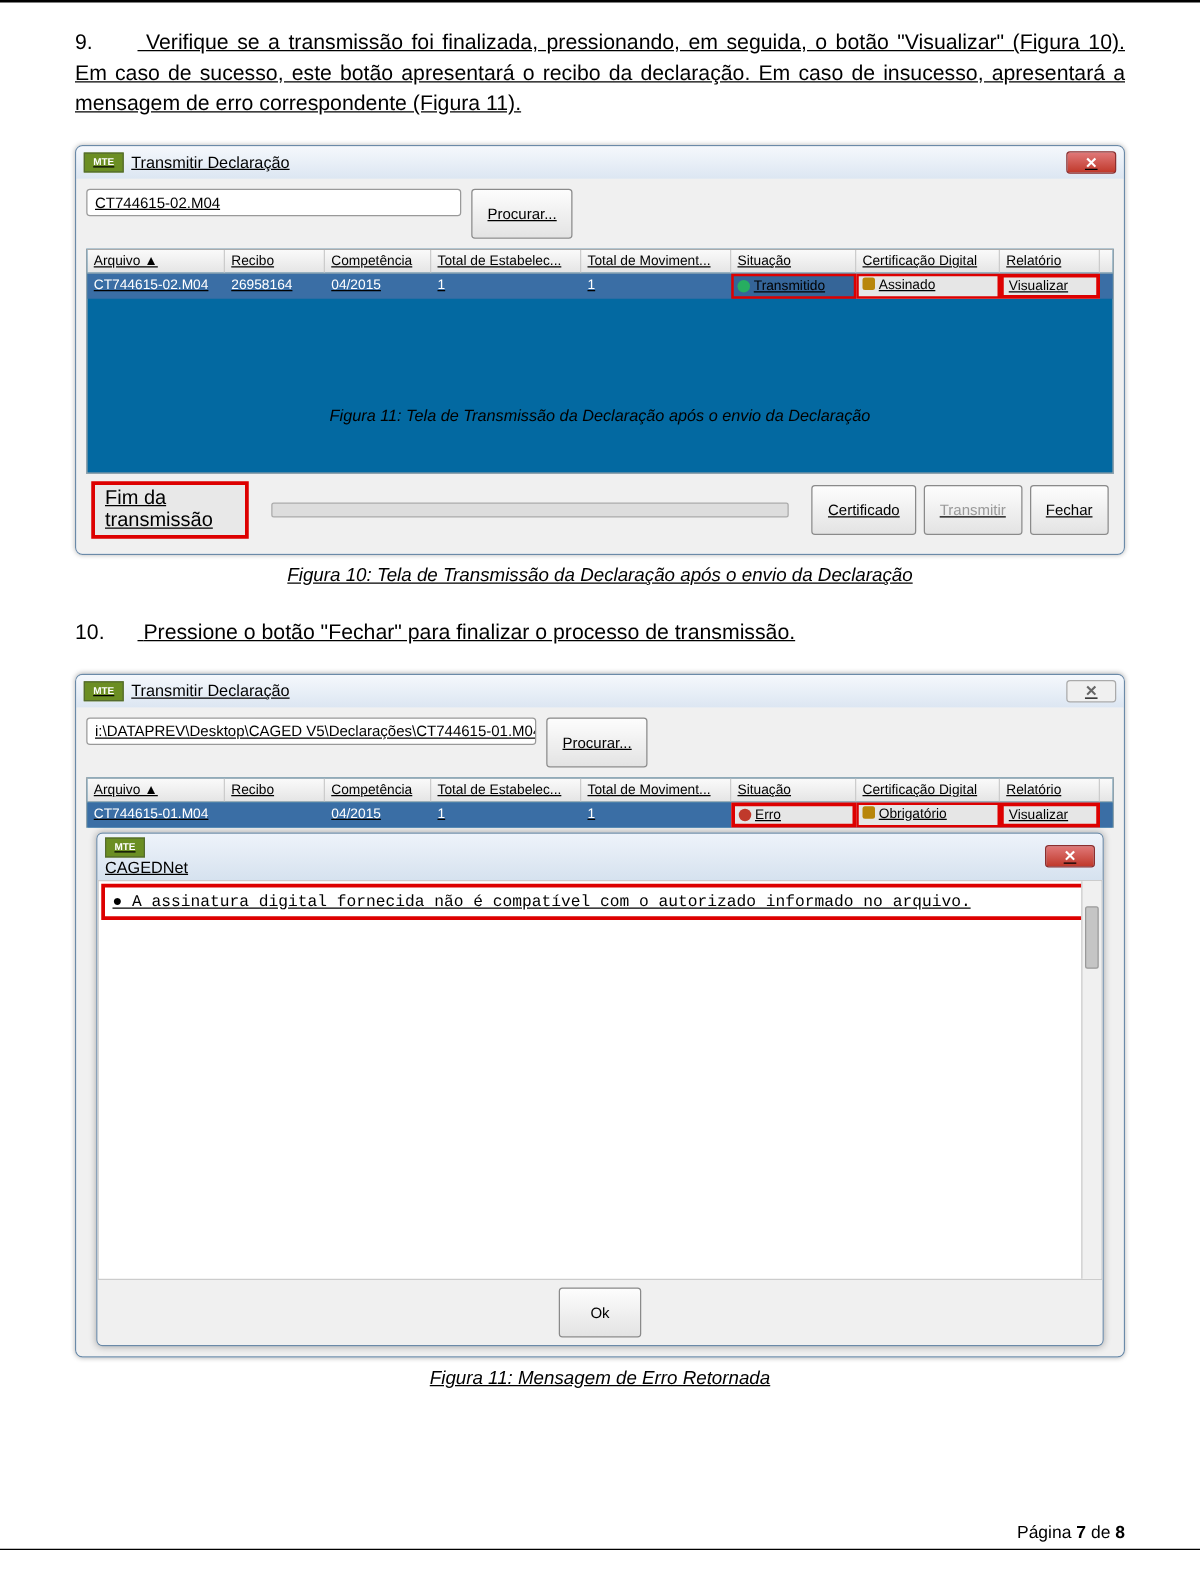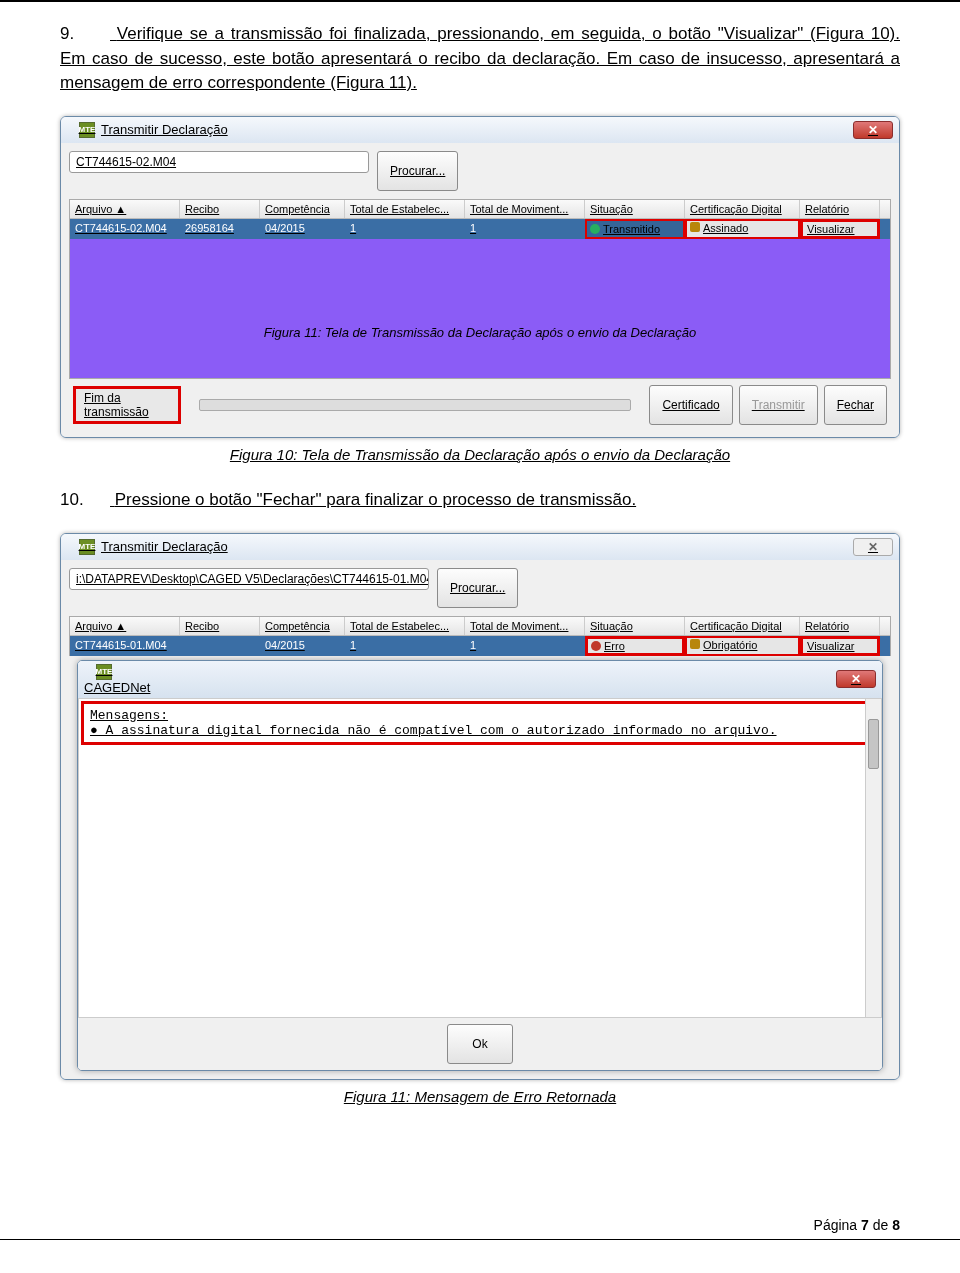--- a/index.html
+++ b/index.html
@@ -44,27 +44,26 @@
   .titlebar {
     display: flex;
     align-items: center;
     justify-content: space-between;
     padding: 4px 6px;
     font-size: 13px;
     background: linear-gradient(#f5f8fc, #dce6f2);
   }
   .titlebar .tleft { display:flex; align-items:center; gap:6px; }
   .win-icon {
-    width: 16px; height: 16px;
+    width: 32px; height: 16px;
     background: #6b8e23;
     border:1px solid #556b2f;
     font-size:8px; color:#fff;
     display:flex; align-items:center; justify-content:center;
     font-weight:bold;
-    margin-left:12px;
   }
   .close-btn {
     width: 40px; height: 18px;
     background: linear-gradient(#e07878, #c0392b);
     border: 1px solid #8b2e2e;
     border-radius: 3px;
     color: #fff;
     font-size: 12px;
     text-align: center;
     line-height: 16px;
@@ -102,21 +101,21 @@
     border-radius: 3px;
     padding: 2px 12px;
     font-size: 12px;
     height: 40px;
     line-height: 16px;
     cursor: pointer;
     white-space: nowrap;
   }
   .btn.disabled { color:#999; }
   .table-area {
-    background: #8b5cf6;
+    background: #0369a1;
     border: 1px solid #aaa;
     height: 180px;
     position: relative;
   }
   .table-area.tall { height: 190px; }
   .thead {
     display: flex;
     background: linear-gradient(#fafafa,#e5e5e5);
     border-bottom: 1px solid #bbb;
     font-size: 11px;
@@ -180,22 +179,22 @@
     display: flex;
     justify-content: space-between;
     align-items: center;
     padding: 6px 4px 4px 4px;
     gap: 8px;
   }
   .status-box {
     border: 3px solid #d00;
     background: #e8e8e8;
     padding: 2px 8px;
-    font-size: 12px;
-    width: 108px;
+    font-size: 16px;
+    width: 126px;
   }
   .progress {
     flex: 1;
     height: 12px;
     background: #ddd;
     border: 1px solid #aaa;
     border-radius: 2px;
     margin: 0 10px;
   }
   .footer-btns { display:flex; gap:6px; }
@@ -358,21 +357,20 @@
       <div class="msg-window">
         <div class="msg-title">
           <div class="tleft">
             <span class="win-icon">MTE</span>
             <span>CAGEDNet</span>
           </div>
           <div class="close-btn">✕</div>
         </div>
         <div class="msg-body">
           <div class="msg-hl">
-            <div>Mensagens:</div>
             <div>● A assinatura digital fornecida não é compatível com o autorizado informado no arquivo.</div>
           </div>
           <div class="msg-scroll">
             <div class="thumb"></div>
           </div>
         </div>
         <div class="msg-footer">
           <button class="btn" style="padding:2px 24px;">Ok</button>
         </div>
       </div>

